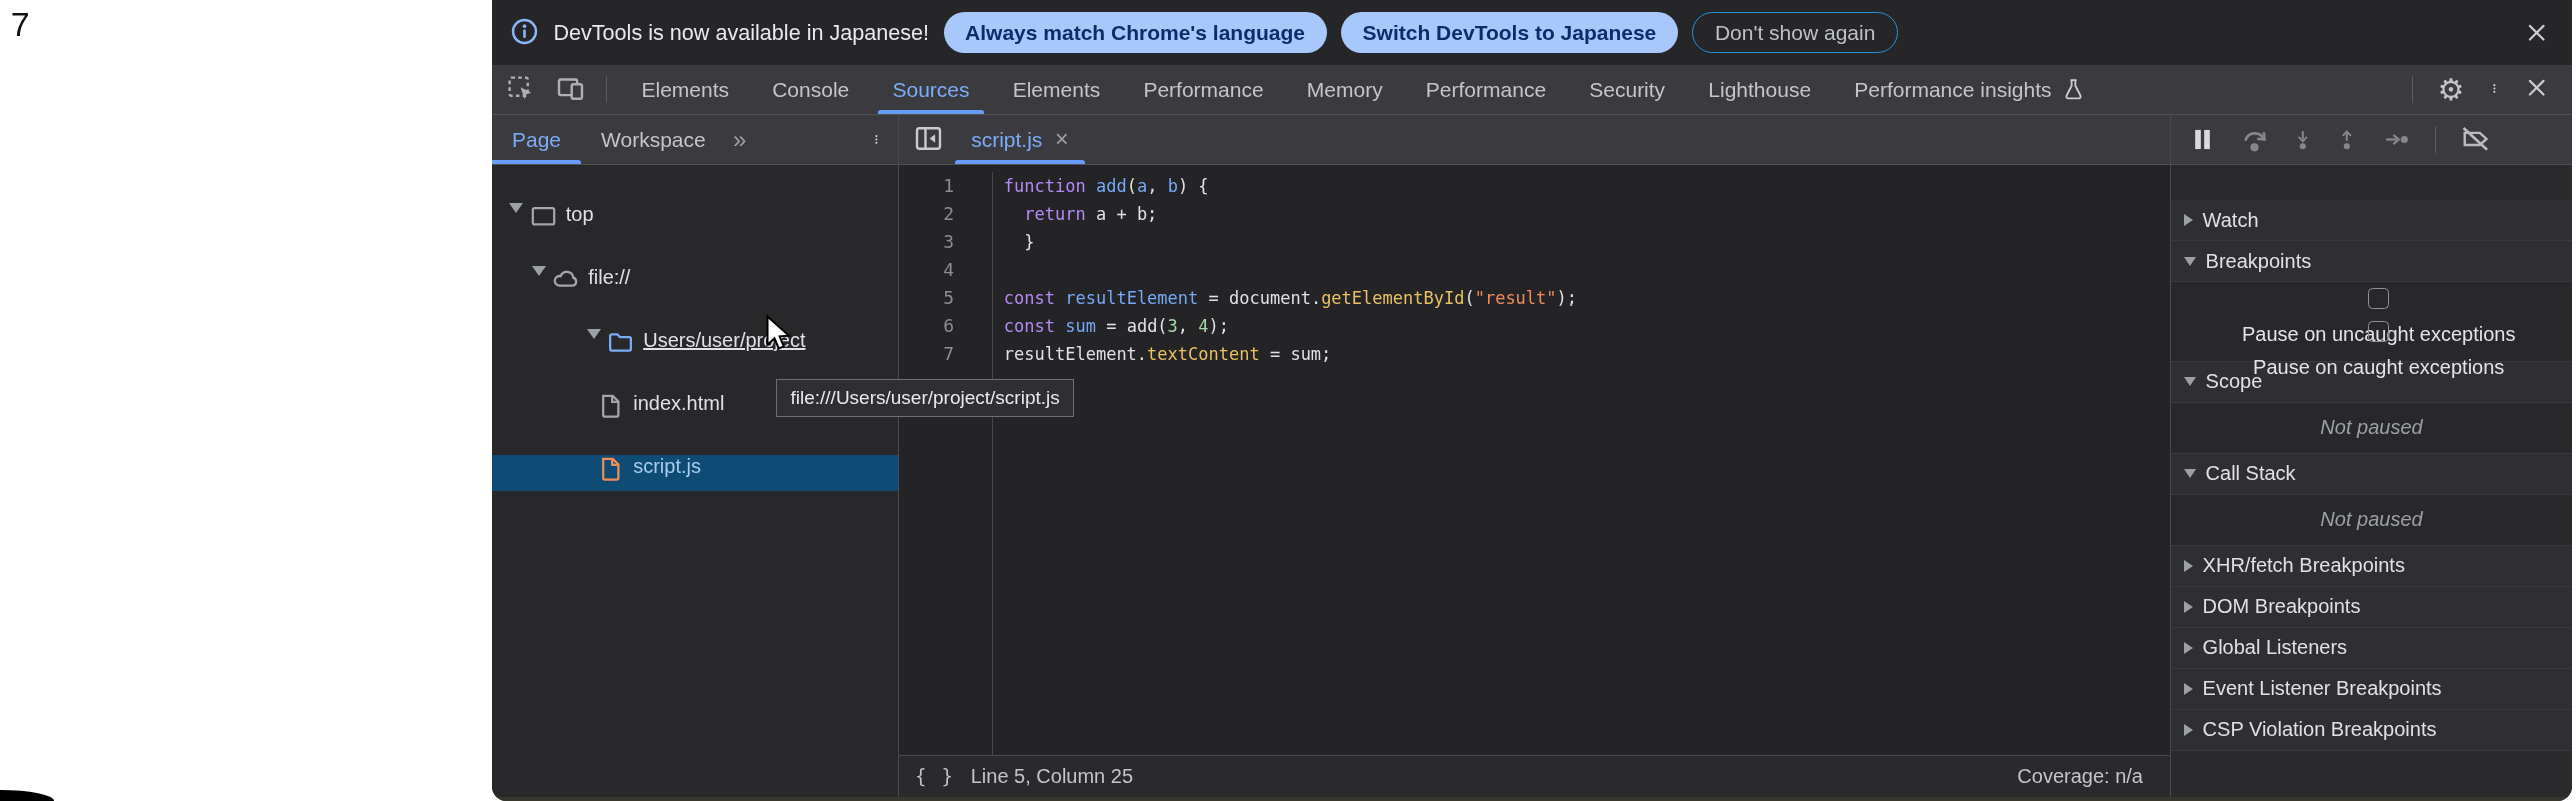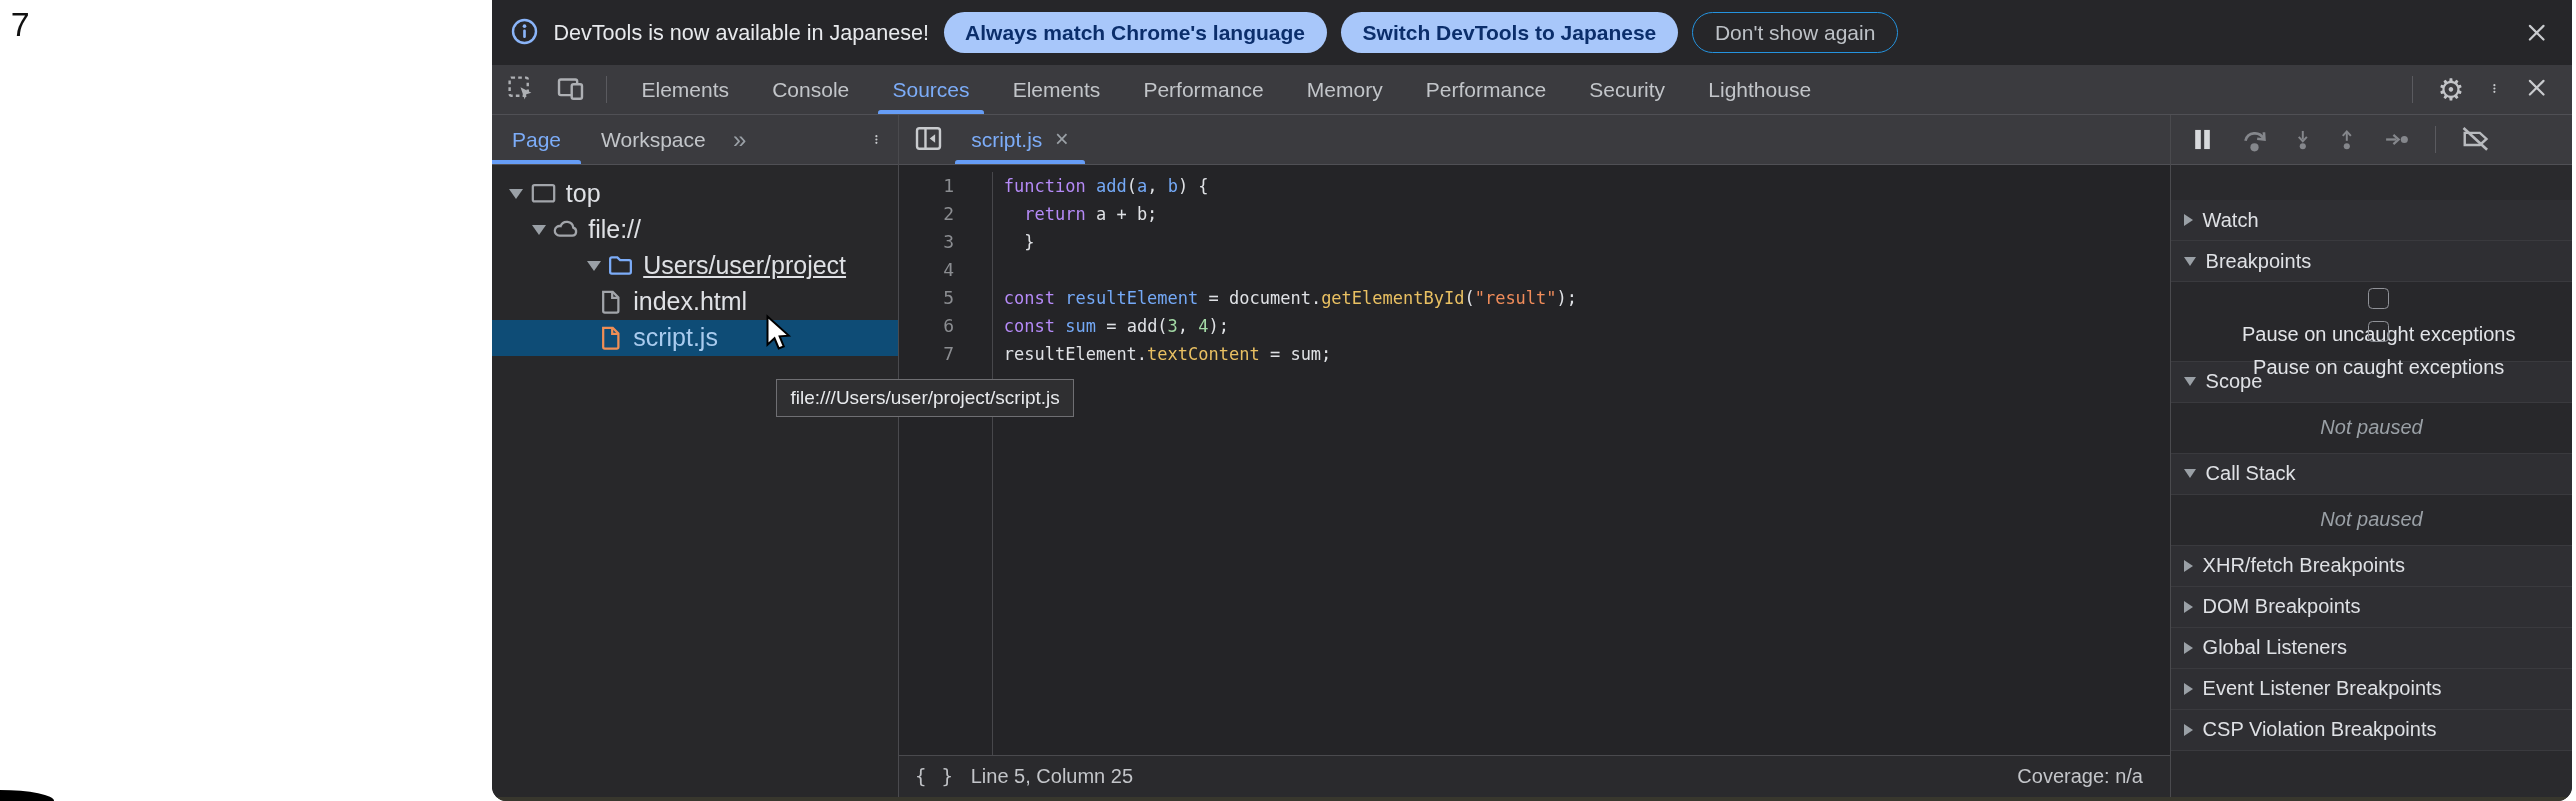--- a/index.html
+++ b/index.html
@@ -37,21 +37,21 @@
 
   
   .navigator { flex:0 0 407px; display:flex; flex-direction:column; border-right:0.9px solid #4a4a4e; background:#28282a; }
   .nav-toolbar { flex:0 0 50px; background:#3b3b3f; border-bottom:0.9px solid #505055; display:flex; align-items:center; }
   .nav-tab { height:100%; display:flex; align-items:center; padding:0 20px; font-size:21px; color:#c2c5c9; position:relative; }
   .nav-tab.active { color:#7cacf8; }
   .nav-tab.active::after { content:""; position:absolute; left:0; right:0; bottom:0; height:3.6px; background:#669df6; border-radius:0 2.7px 0 0; }
   .nav-more { color:#9aa0a6; font-size:24px; padding:0 7.2px; }
   .nav-kebab { margin-left:auto; padding-right:16px; display:flex; align-items:center; }
   .tree { flex:1; padding-top:10.8px; }
-  .tree-row { height:36px; display:flex; align-items:center; color:#dfe1e5; font-size:25px; white-space:nowrap; }
+  .tree-row { height:36px; display:flex; color:#dfe1e5; font-size:20px; white-space:nowrap;margin-top:27px; }
   .tree-row.selected { background:#0e4c76; color:#a9cbee; }
   .twisty { flex:0 0 23.4px; display:flex; justify-content:center; }
   .tri-down { width:0; height:0; border-left:7.2px solid transparent; border-right:7.2px solid transparent; border-top:10px solid #9aa0a6; }
   .tree-icon { margin:0 9px 0 1.8px; display:flex; }
 
   
   .editor { flex:1 1 auto; display:flex; flex-direction:column; min-width:0; }
   .editor-tabs { flex:0 0 50px; background:#3b3b3f; border-bottom:0.9px solid #505055; display:flex; align-items:center; padding-left:14.4px; }
   .etab { height:100%; display:flex; align-items:center; gap:12.6px; padding:0 16px; margin-left:10.8px; color:#7cacf8; font-size:21px; position:relative; }
   .etab::after { content:""; position:absolute; left:0; right:0; bottom:0; height:3.6px; background:#669df6; border-radius:2.7px 2.7px 0 0; }
@@ -146,20 +146,28 @@
         </div>
         <div class="tab">
           <span>Performance</span>
         </div>
         <div class="tab">
           <span>Security</span>
         </div>
         <div class="tab">
           <span>Lighthouse</span>
         </div>
+        <div class="tab">
+          <span>Performance insights</span>
+          <span style="display: flex;">
+            <svg width="25" height="27" viewBox="0 0 24 24" fill="none">
+              <path d="M9 3 h6 M10.2 3 v5.4 L5.4 17.8 a1.8 1.8 0 0 0 1.6 2.7 h10 a1.8 1.8 0 0 0 1.6 -2.7 L13.8 8.4 V3" stroke="#c9cbce" stroke-width="1.8"></path>
+            </svg>
+          </span>
+        </div>
       </div>
     <div class="tb-right">
       <span class="vsep"></span>
       <span class="gear-glyph">⚙</span>
       <span id="kebab-slot"><svg width="10.8" height="27" viewBox="0 0 24 24" fill="none">
             <circle cx="12" cy="4.5" r="2.4" fill="#c9cbce"></circle>
             <circle cx="12" cy="12" r="2.4" fill="#c9cbce"></circle>
             <circle cx="12" cy="19.5" r="2.4" fill="#c9cbce"></circle>
           </svg></span>
       <span id="devtools-close-slot"><svg width="23.4" height="23.4" viewBox="0 0 24 24" fill="none">

